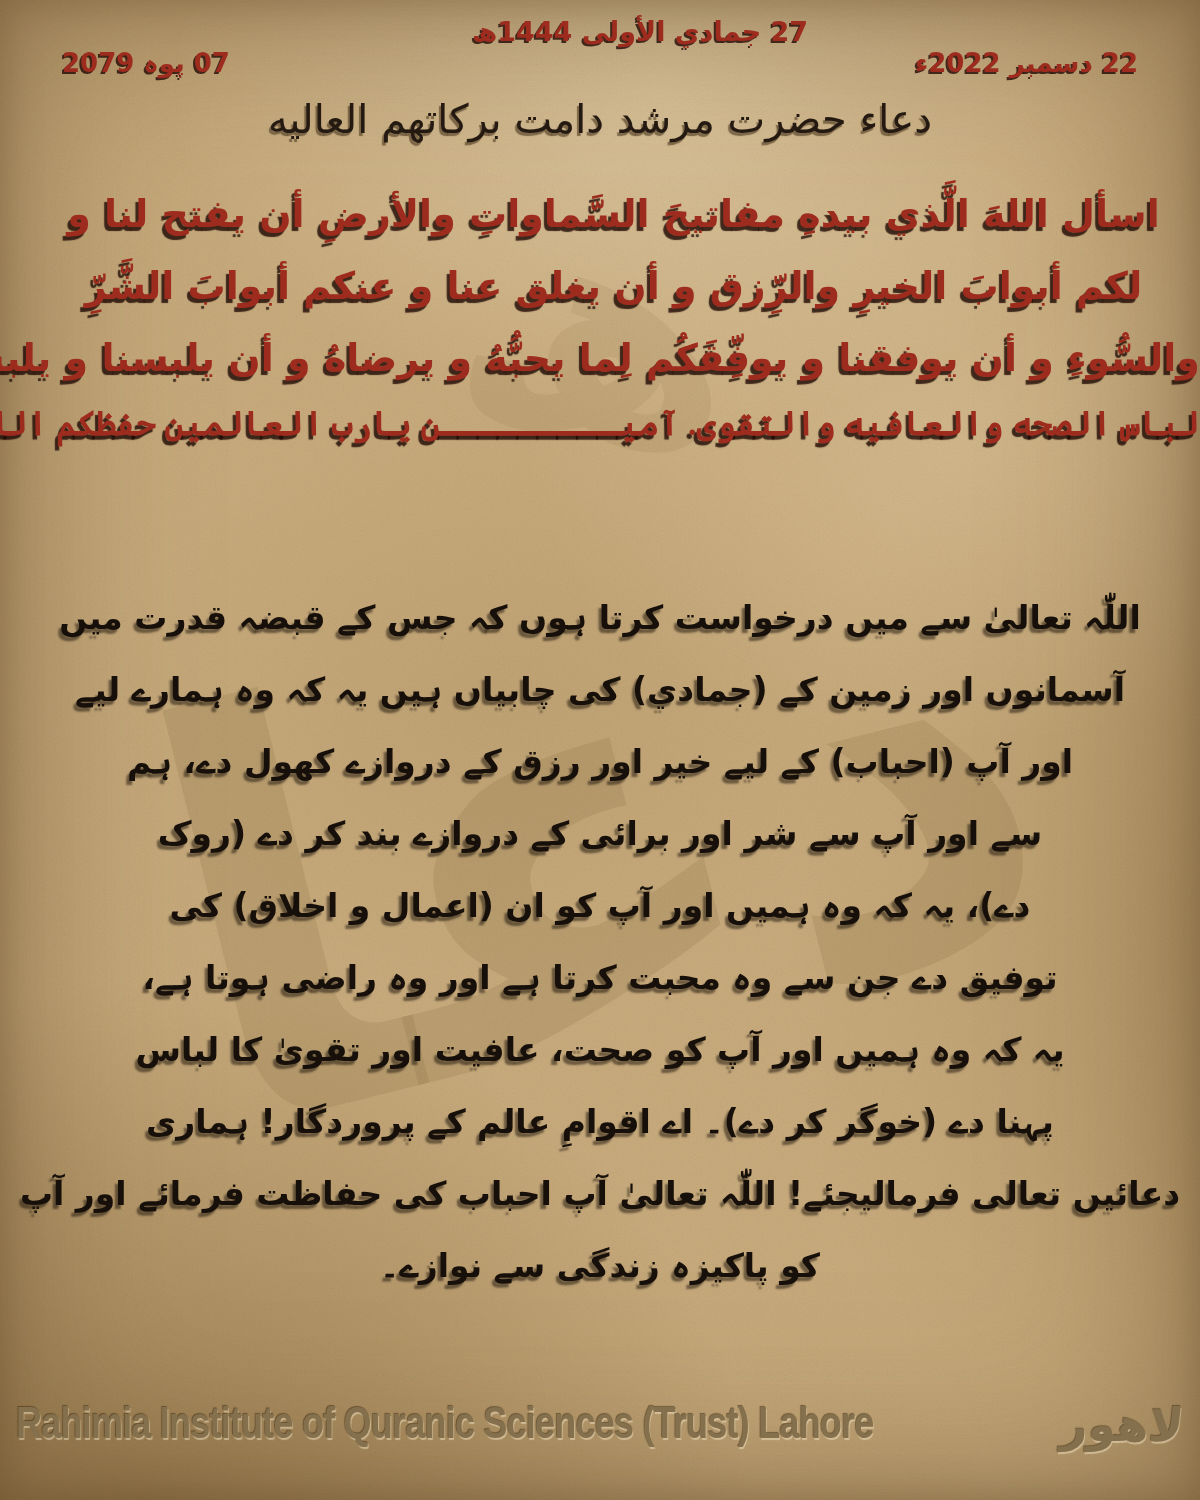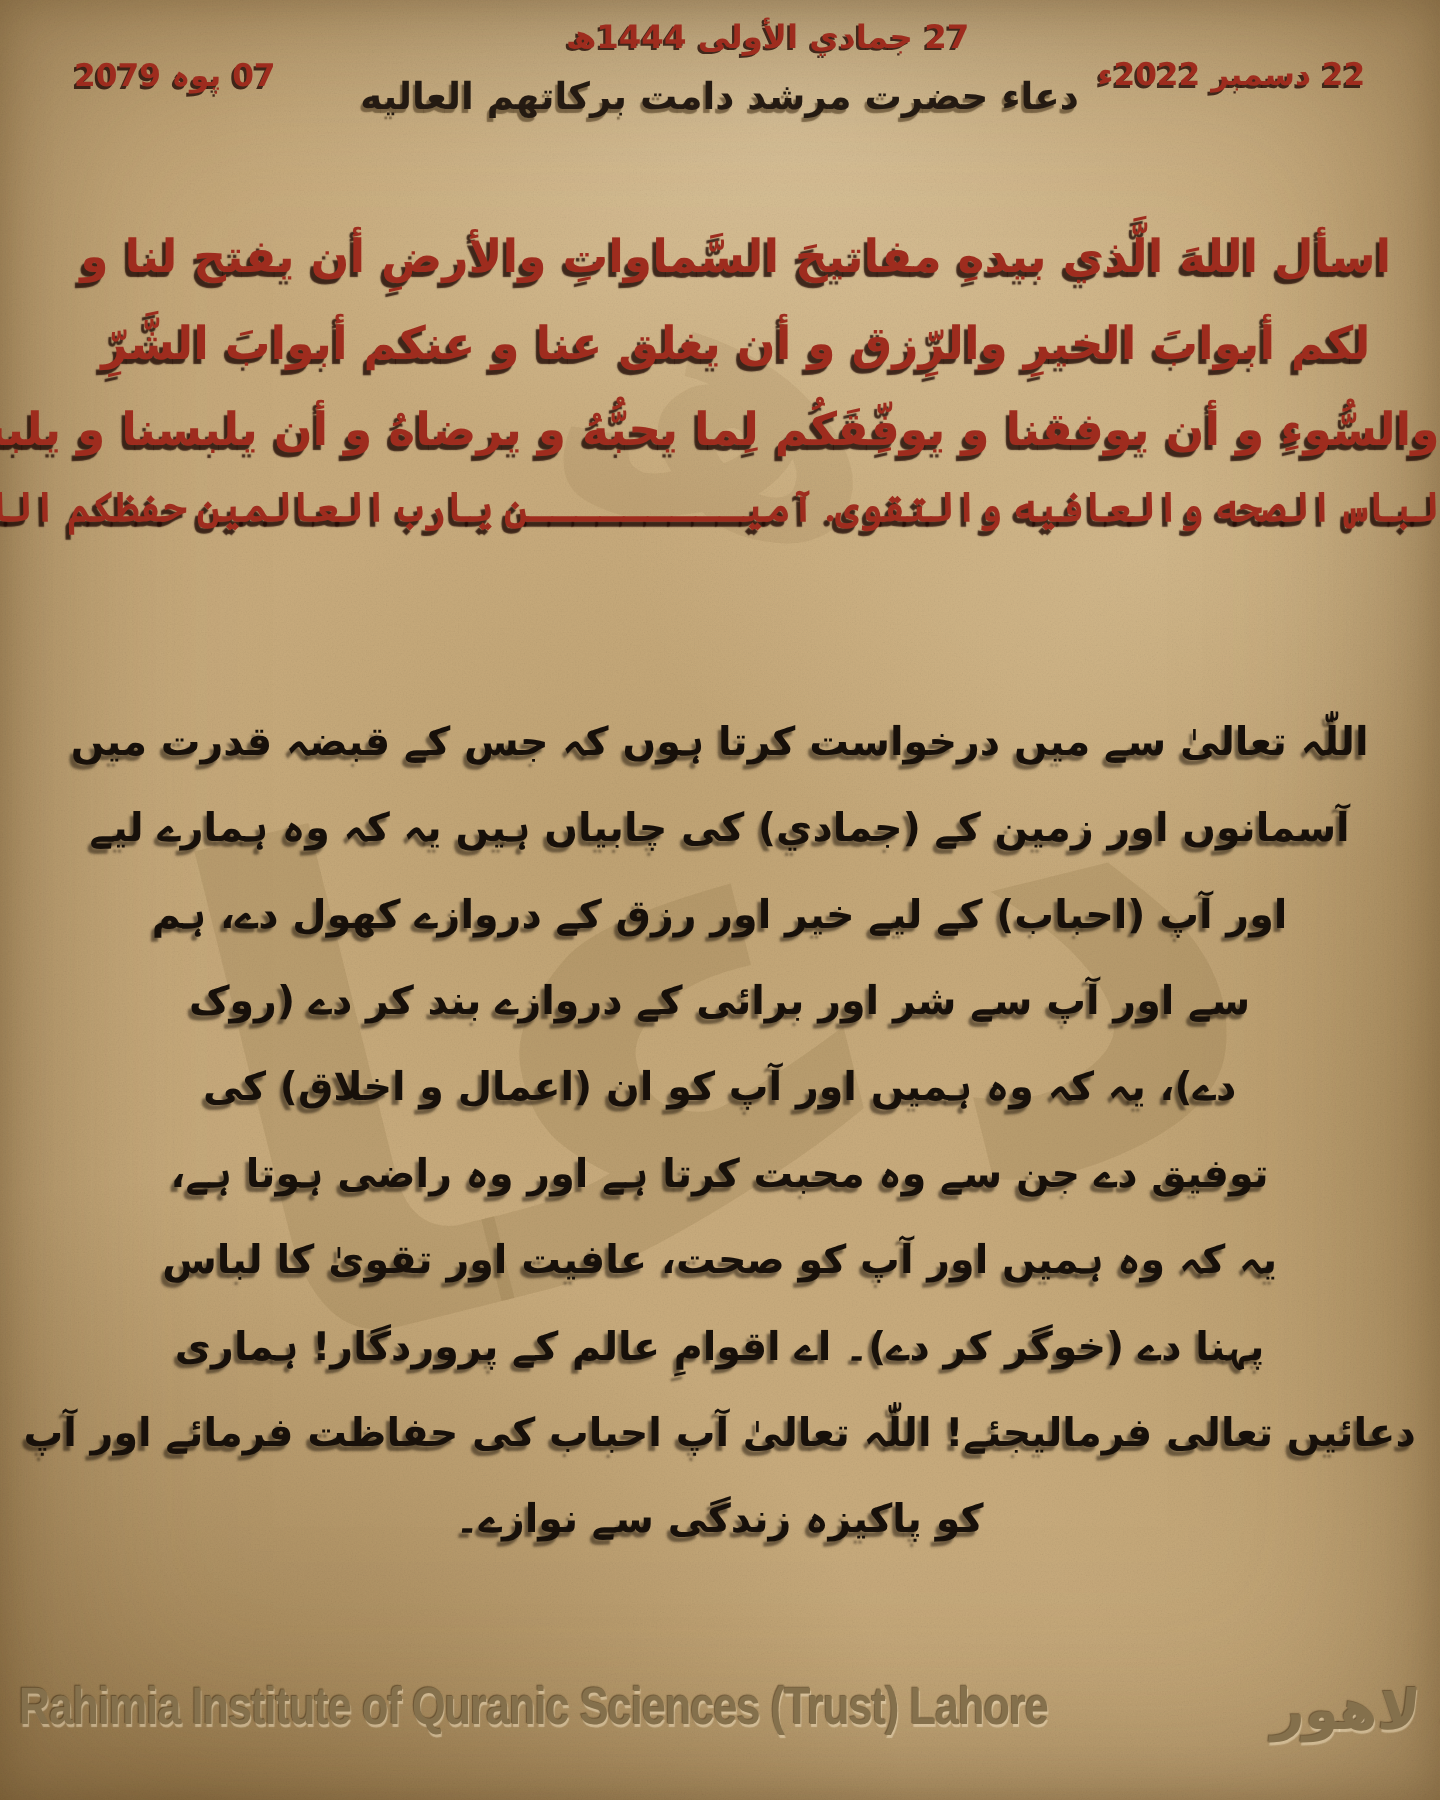--- a/index.html
+++ b/index.html
@@ -32,22 +32,22 @@
     text-shadow:-2px 2px 0 rgba(32,9,4,0.8);
     padding-left:40px;
   }
   .hdr-side{
     position:absolute;top:48px;font-size:26px;font-weight:bold;color:#9e2c1e;
     text-shadow:-2px 2px 0 rgba(32,9,4,0.8);white-space:nowrap;
   }
   .hdr-greg{right:62px;}
   .hdr-punj{left:62px;}
   .page-title{
-    position:absolute;top:63px;left:0;width:100%;text-align:center;
-    font-size:31px;font-weight:bold;color:#241a12;
+    position:absolute;top:96px;left:0;width:100%;text-align:center;
+    font-size:40px;font-weight:normal;color:#241a12;
     text-shadow:-2px 3px 1px rgba(96,76,48,0.75);
   }
   .arabic{
     position:absolute;top:178px;left:0;width:100%;text-align:center;direction:rtl;
   }
   .ar-line{
     font-size:38px;font-weight:bold;color:#9e2c1e;line-height:72px;white-space:nowrap;
     text-shadow:-3px 4px 1px rgba(30,8,4,0.82);
     padding-left:27px;
   }

